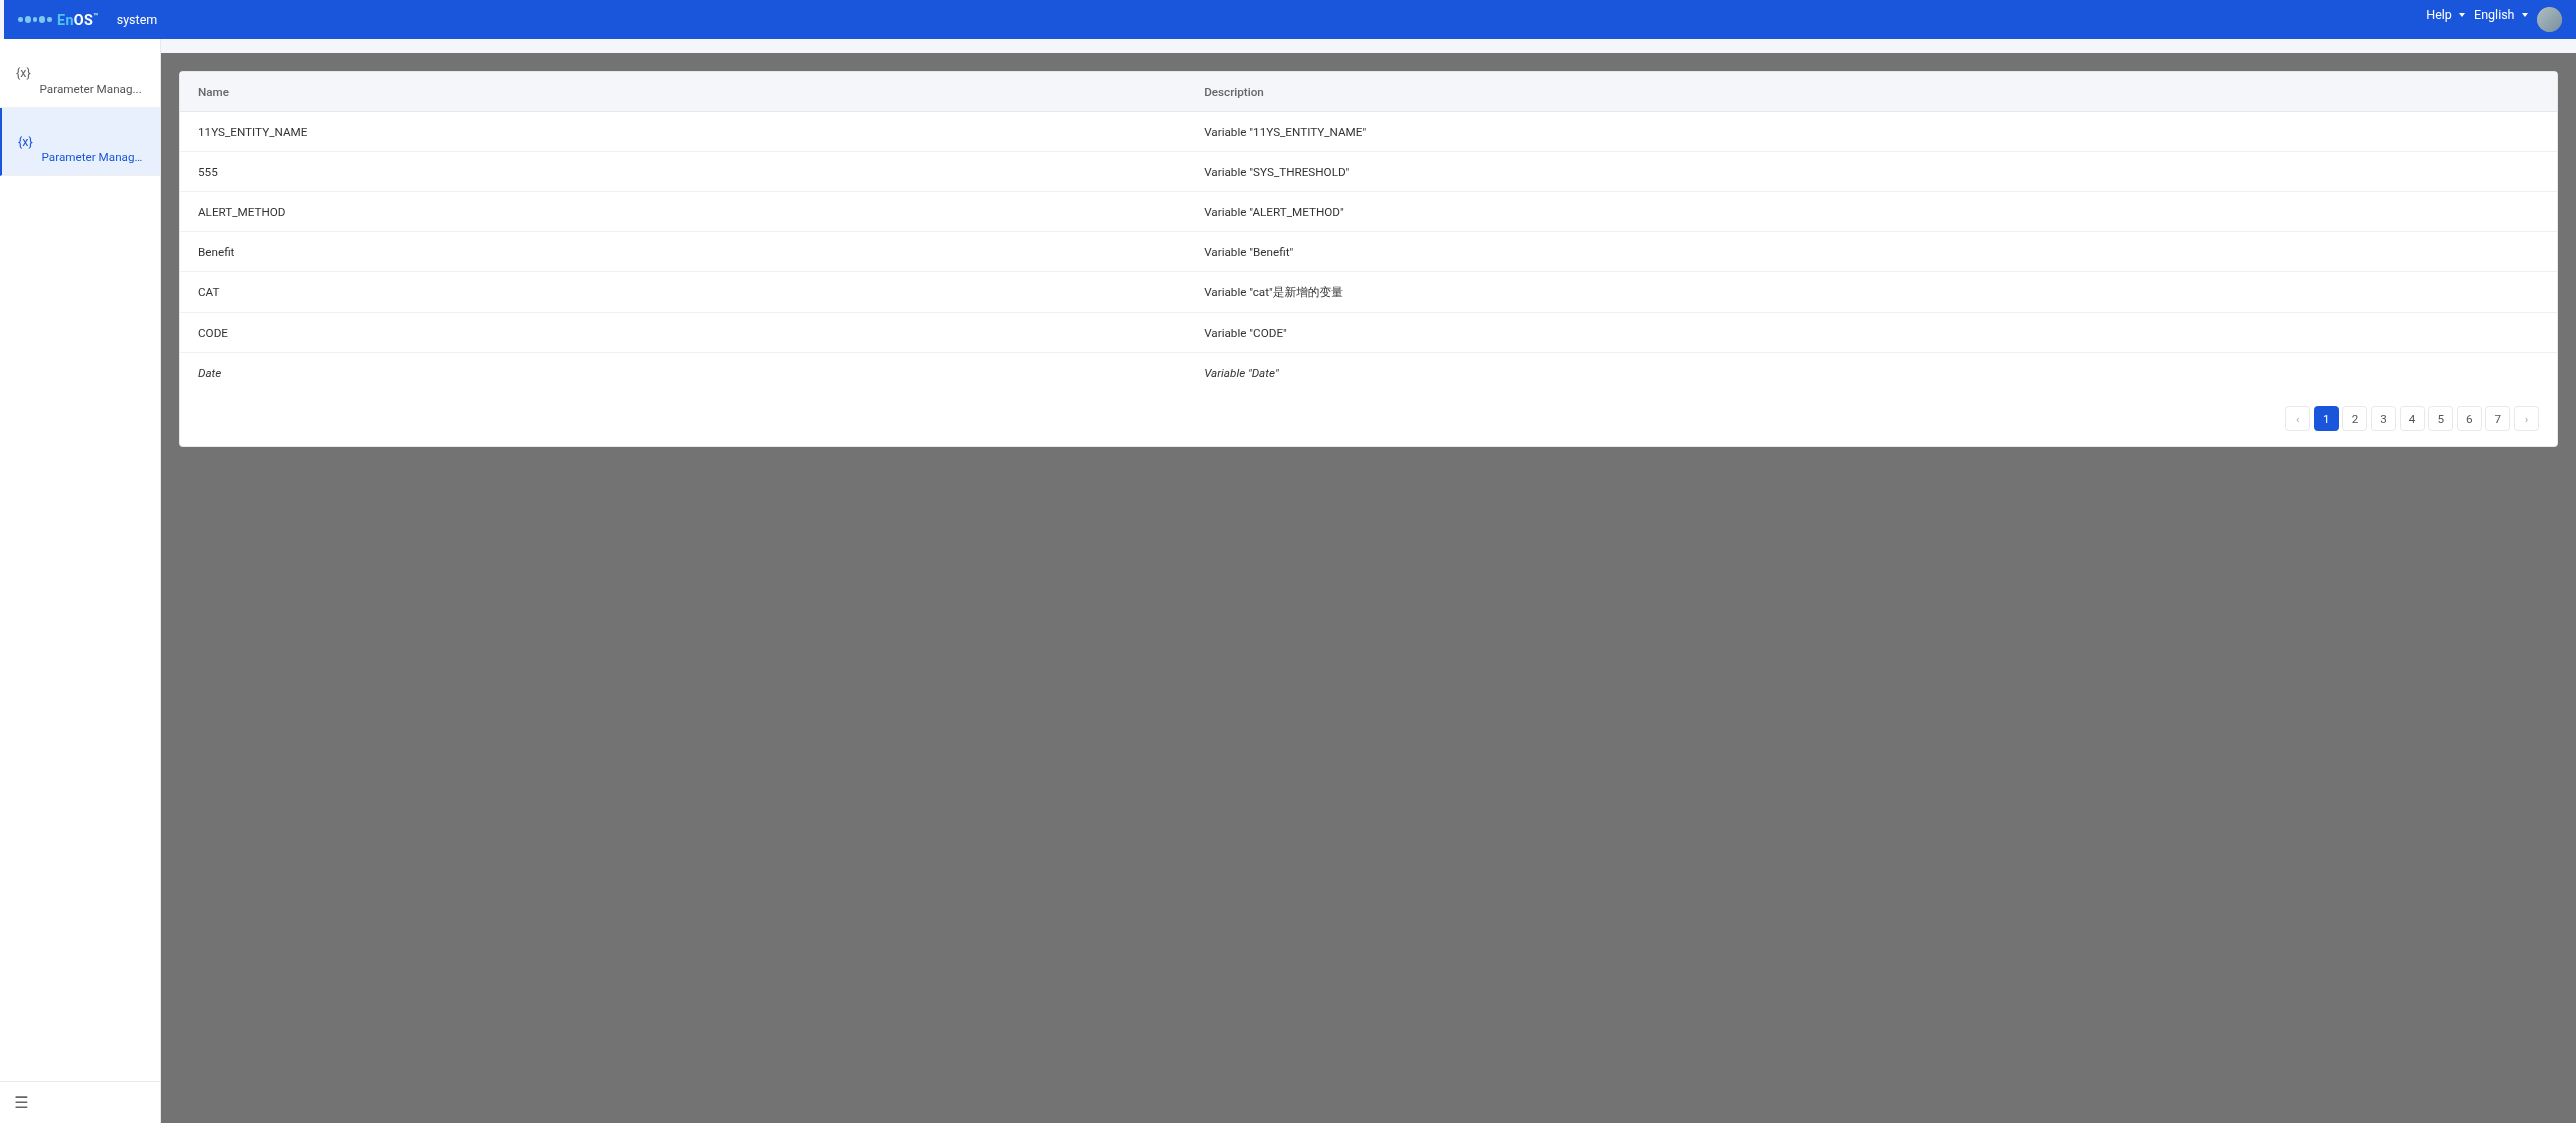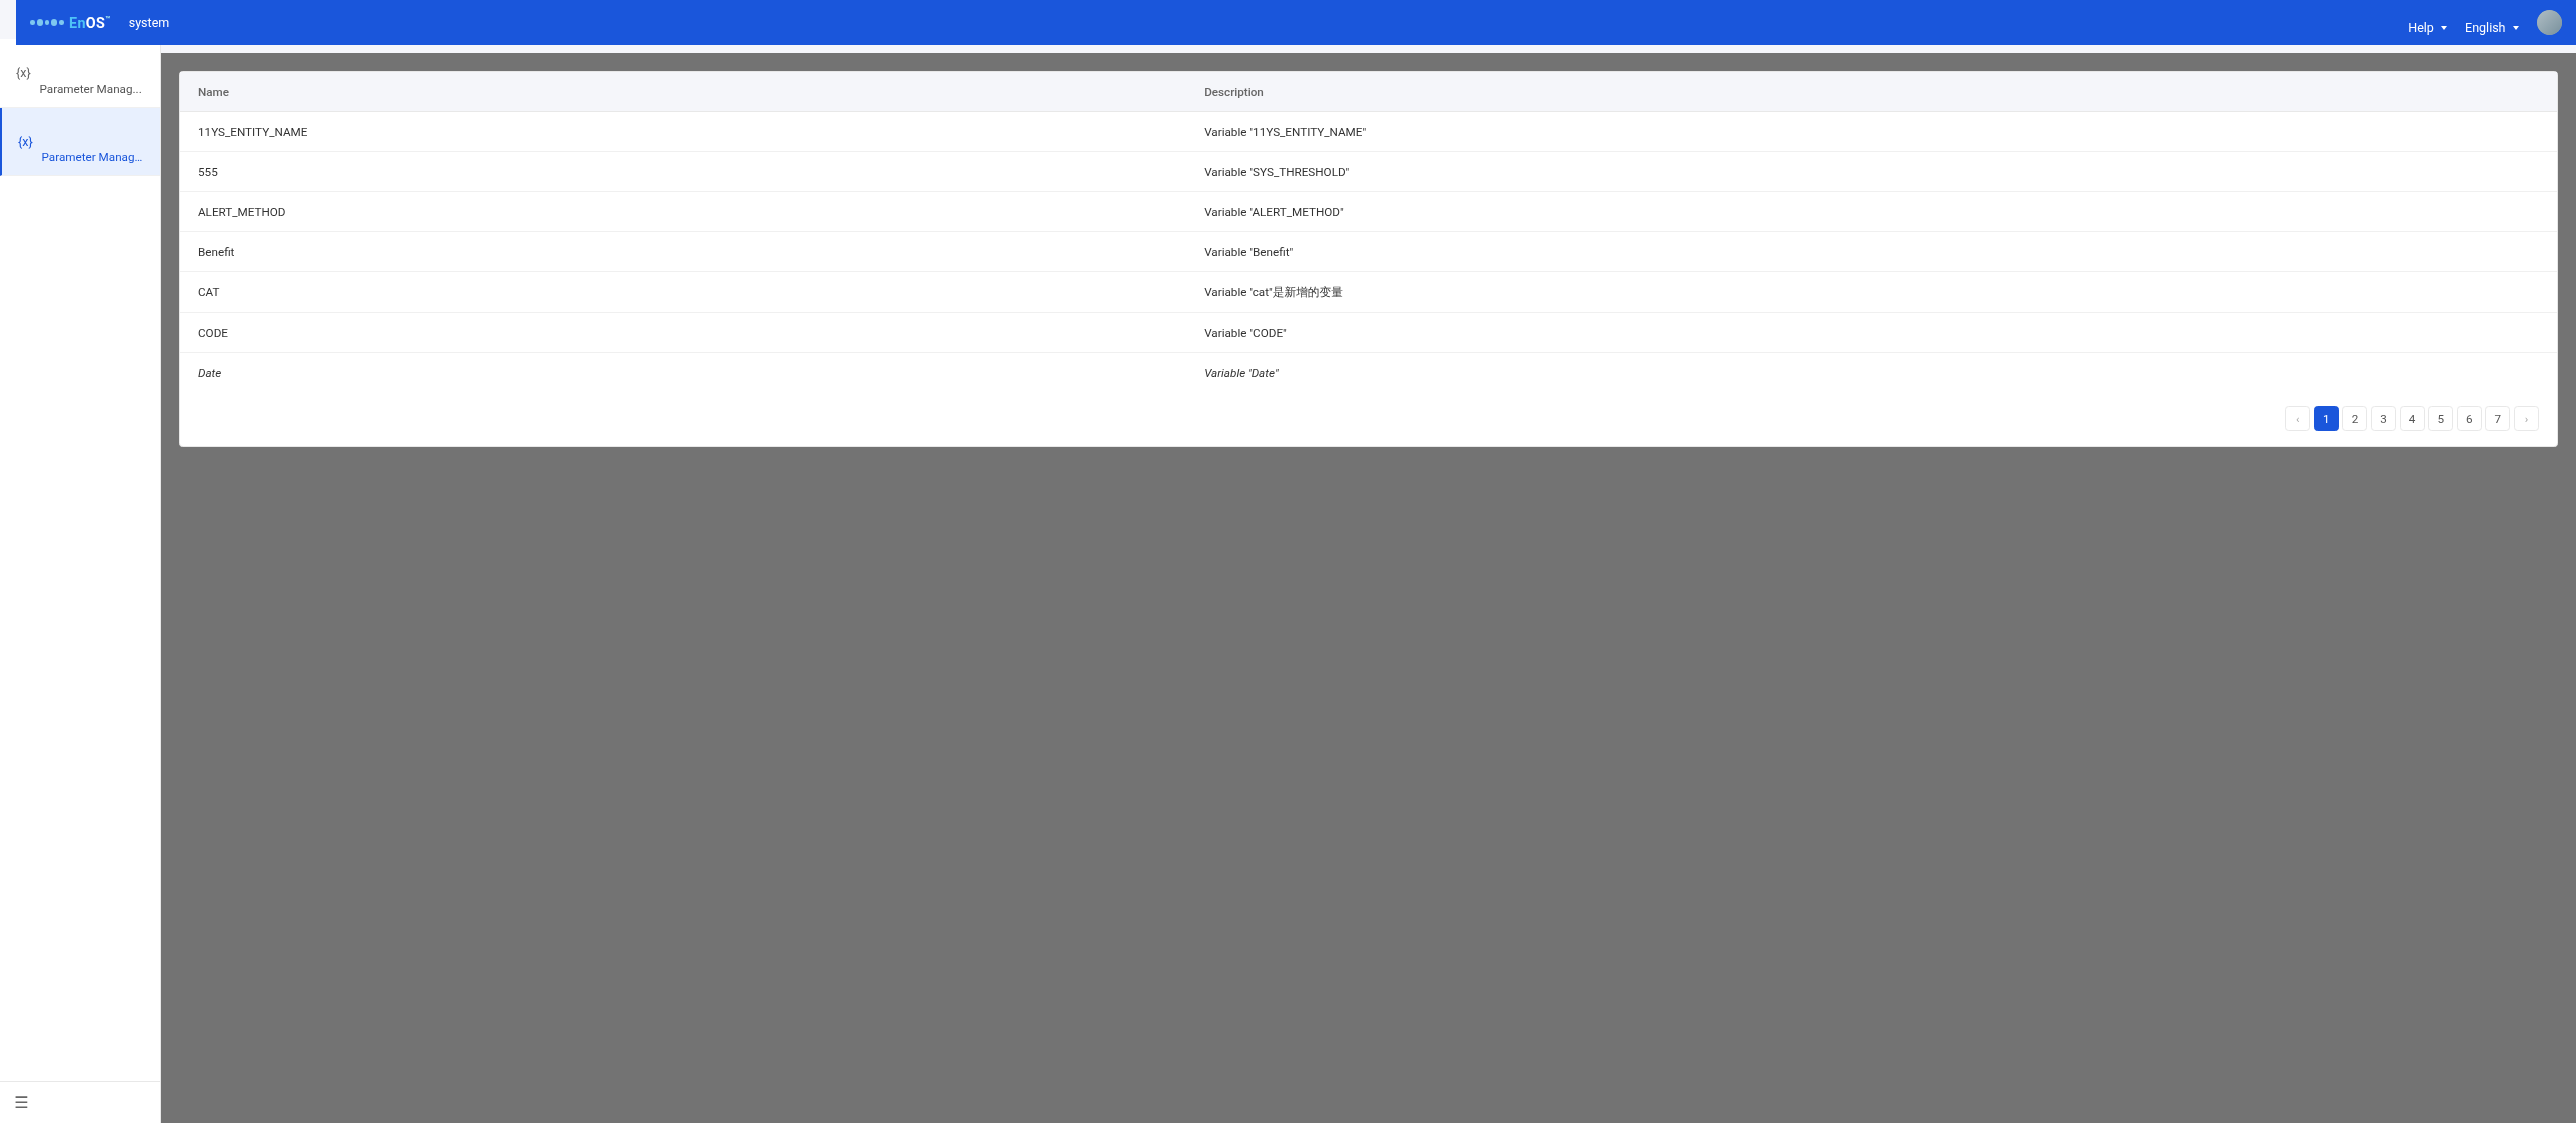--- a/index.html
+++ b/index.html
@@ -14,23 +14,23 @@
       background: #f5f6fa;
       display: flex;
       height: 100vh;
       overflow: hidden;
     }
 
     
     .navbar {
       position: fixed;
       top: 0;
-      left: 16px;
+      left: 4px;
       right: 0;
-      height: 45px;
+      height: 39px;
       background: #1a56db;
       display: flex;
       align-items: center;
       padding: 0 14.3px;
       z-index: 100;
       justify-content: space-between;
     }
 
     .navbar-left {
       display: flex;
@@ -74,22 +74,22 @@
     }
 
     .navbar-title {
       color: white;
       font-size: 12.5px;
       margin-left: 7.2px;
     }
 
     .navbar-right {
       display: flex;
-      align-items: flex-end;
-      gap: 18px;
+      align-items: flex-start;
+      gap: 9px;
     }
 
     .navbar-help {
       color: white;
       font-size: 12.5px;
       cursor: pointer;
       display: flex;
       align-items: center;
       gap: 3.6px;
     }

